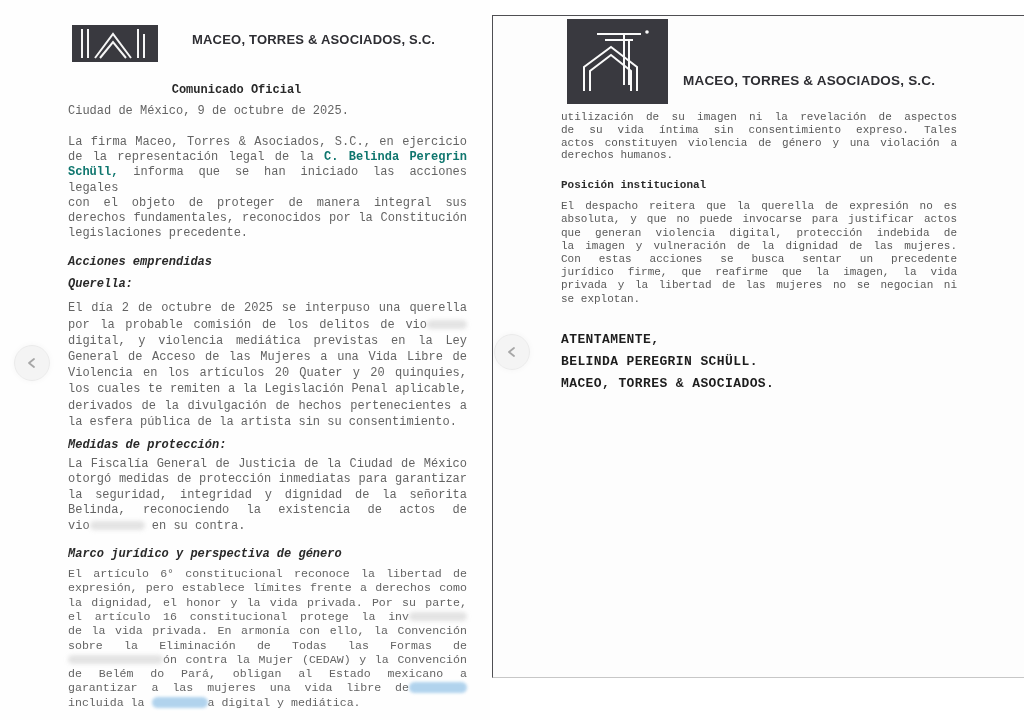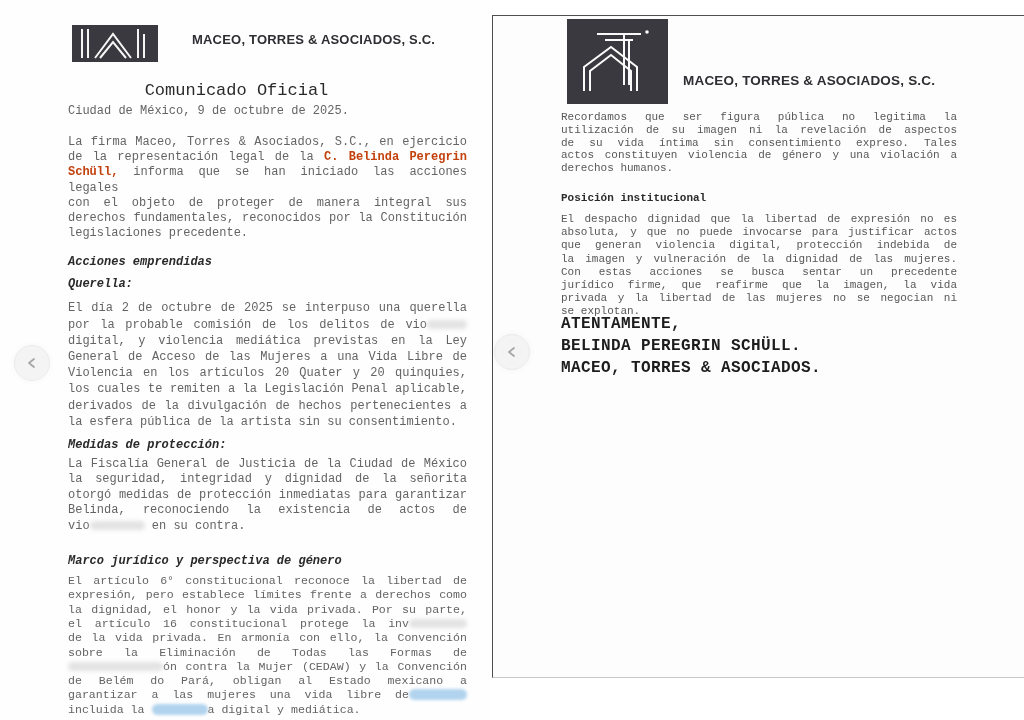--- a/index.html
+++ b/index.html
@@ -18,41 +18,41 @@
   .logo2{left:74px;top:3px;width:101px;height:85px;}
   .brand{font-family:"Liberation Sans","DejaVu Sans",sans-serif;font-weight:bold;color:#2e2e33;position:absolute;}
   .brand1{left:192px;top:32px;font-size:13px;letter-spacing:.2px;}
   .brand2{left:190px;top:57px;font-size:13.5px;letter-spacing:.2px;}
   .doc{position:absolute;color:#646464;}
   .doc1{left:68px;top:83px;width:399px;font-size:12px;}
   .doc2{left:68px;top:95px;width:396px;font-size:11px;color:#585858;}
   .blk{position:relative;}
   .line{text-align:justify;text-align-last:justify;}
   .line.last{text-align-last:left;}
-  .bseg{font-weight:bold;color:#c2410c;}
+  .bseg{font-weight:bold;color:#0f766e;}
   .redact{display:inline-block;vertical-align:-1px;}
   .redact.gray{height:9px;border-radius:5px;background:#dedede;filter:blur(2px);opacity:.85;}
   .redact.blue{height:11px;border-radius:6px;background:#a9cfec;filter:blur(1.5px);opacity:.9;vertical-align:-2px;}
   
-  .doc1 .title{font-weight:normal;color:#2a2a2a;font-size:17px;text-align:center;padding-right:62px;line-height:15px;}
+  .doc1 .title{font-weight:bold;color:#2a2a2a;font-size:12px;text-align:center;padding-right:62px;line-height:15px;}
   .doc1 .date{margin-top:6px;line-height:15px;}
   .doc1 .heading{font-weight:bold;color:#2a2a2a;line-height:16px;font-style:italic;}
   .doc1 .p1{margin-top:16px;line-height:15.2px;}
   .doc1 .h-acciones{margin-top:13px;}
   .doc1 .h-querella{margin-top:6px;}
   .doc1 .p2{margin-top:8px;line-height:16.2px;}
   .doc1 .h-medidas{margin-top:7px;}
   .doc1 .p3{margin-top:4px;line-height:15.4px;}
-  .doc1 .h-marco{margin-top:19px;}
+  .doc1 .h-marco{margin-top:12px;}
   .doc1 .p4{margin-top:5px;line-height:14.3px;font-size:11.6px;}
   
   .doc2 .para{line-height:12.8px;}
   .doc2 .heading{font-weight:bold;color:#2b2b2b;margin-top:16px;line-height:14px;}
   .doc2 .rp2{margin-top:8px;line-height:13.2px;}
-  .doc2 .sig{font-weight:bold;color:#1d1d1d;font-size:16px;letter-spacing:.4px;}
+  .doc2 .sig{margin-top:28px;font-weight:bold;color:#1d1d1d;font-size:13px;letter-spacing:.4px;}
   .doc2 .sig .line{text-align-last:left;line-height:11px;margin-bottom:11px;}
   
   .nav{
     position:absolute;width:36px;height:36px;border-radius:50%;padding:0;
     background:rgba(243,243,243,0.92);border:1px solid #ebebeb;cursor:pointer;
     display:flex;align-items:center;justify-content:center;
     box-shadow:0 0 6px rgba(0,0,0,0.04);
   }
   .nav1{left:14px;top:345px;}
   .nav2{left:494px;top:334px;}
@@ -96,22 +96,22 @@
           <div class="line"><span>digital, y violencia mediática previstas en la Ley</span></div>
           <div class="line"><span>General de Acceso de las Mujeres a una Vida Libre de</span></div>
           <div class="line"><span>Violencia en los artículos 20 Quater y 20 quinquies,</span></div>
           <div class="line"><span>los cuales te remiten a la Legislación Penal aplicable,</span></div>
           <div class="line"><span>derivados de la divulgación de hechos pertenecientes a</span></div>
           <div class="line last"><span>la esfera pública de la artista sin su consentimiento.</span></div>
         </div>
         <div class="blk heading h-medidas">Medidas de protección:</div>
         <div class="blk para p3">
           <div class="line"><span>La Fiscalía General de Justicia de la Ciudad de México</span></div>
+          <div class="line"><span>otorgó medidas de protección inmediatas para garantizar</span></div>
           <div class="line"><span>la seguridad, integridad y dignidad de la señorita</span></div>
-          <div class="line"><span>otorgó medidas de protección inmediatas para garantizar</span></div>
           <div class="line"><span>Belinda, reconociendo la existencia de actos de</span></div>
           <div class="line last"><span>vio</span><span class="redact gray" style="width: 55px;"></span><span> en su contra.</span></div>
         </div>
         <div class="blk heading h-marco">Marco jurídico y perspectiva de género</div>
         <div class="blk para p4">
           <div class="line"><span>El artículo 6° constitucional reconoce la libertad de</span></div>
           <div class="line"><span>expresión, pero establece límites frente a derechos como</span></div>
           <div class="line"><span>la dignidad, el honor y la vida privada. Por su parte,</span></div>
           <div class="line"><span>el artículo 16 constitucional protege la inv</span><span class="redact gray" style="width: 58px;"></span></div>
           <div class="line"><span>de la vida privada. En armonía con ello, la Convención</span></div>
@@ -134,29 +134,28 @@
           <line x1="62" y1="21" x2="62" y2="66"></line>
           <polyline points="17,72 17,48 44,28 70,48 70,72"></polyline>
           <polyline points="23,72 23,52 44,36 64,52 64,72"></polyline>
         </g>
         <circle cx="80" cy="13" r="1.8" fill="#fafafa"></circle>
       </svg>
     </div>
     <div class="brand brand2">MACEO, TORRES &amp; ASOCIADOS, S.C.</div>
     <div class="doc doc2" id="doc2">
         <div class="blk para rp1">
-          <div class="line"><span>Recordamos que ser figura pública no legitima la</span></div>
           <div class="line"><span>utilización de su imagen ni la revelación de aspectos</span></div>
           <div class="line"><span>de su vida íntima sin consentimiento expreso. Tales</span></div>
           <div class="line"><span>actos constituyen violencia de género y una violación a</span></div>
           <div class="line last"><span>derechos humanos.</span></div>
         </div>
         <div class="blk heading h-posicion">Posición institucional</div>
         <div class="blk para rp2">
-          <div class="line"><span>El despacho dignidad que la libertad de expresión no es</span></div>
+          <div class="line"><span>El despacho reitera que la querella de expresión no es</span></div>
           <div class="line"><span>absoluta, y que no puede invocarse para justificar actos</span></div>
           <div class="line"><span>que generan violencia digital, protección indebida de</span></div>
           <div class="line"><span>la imagen y vulneración de la dignidad de las mujeres.</span></div>
           <div class="line"><span>Con estas acciones se busca sentar un precedente</span></div>
           <div class="line"><span>jurídico firme, que reafirme que la imagen, la vida</span></div>
           <div class="line"><span>privada y la libertad de las mujeres no se negocian ni</span></div>
           <div class="line last"><span>se explotan.</span></div>
         </div>
         <div class="blk sig signature">
           <div class="line"><span>ATENTAMENTE,</span></div>

